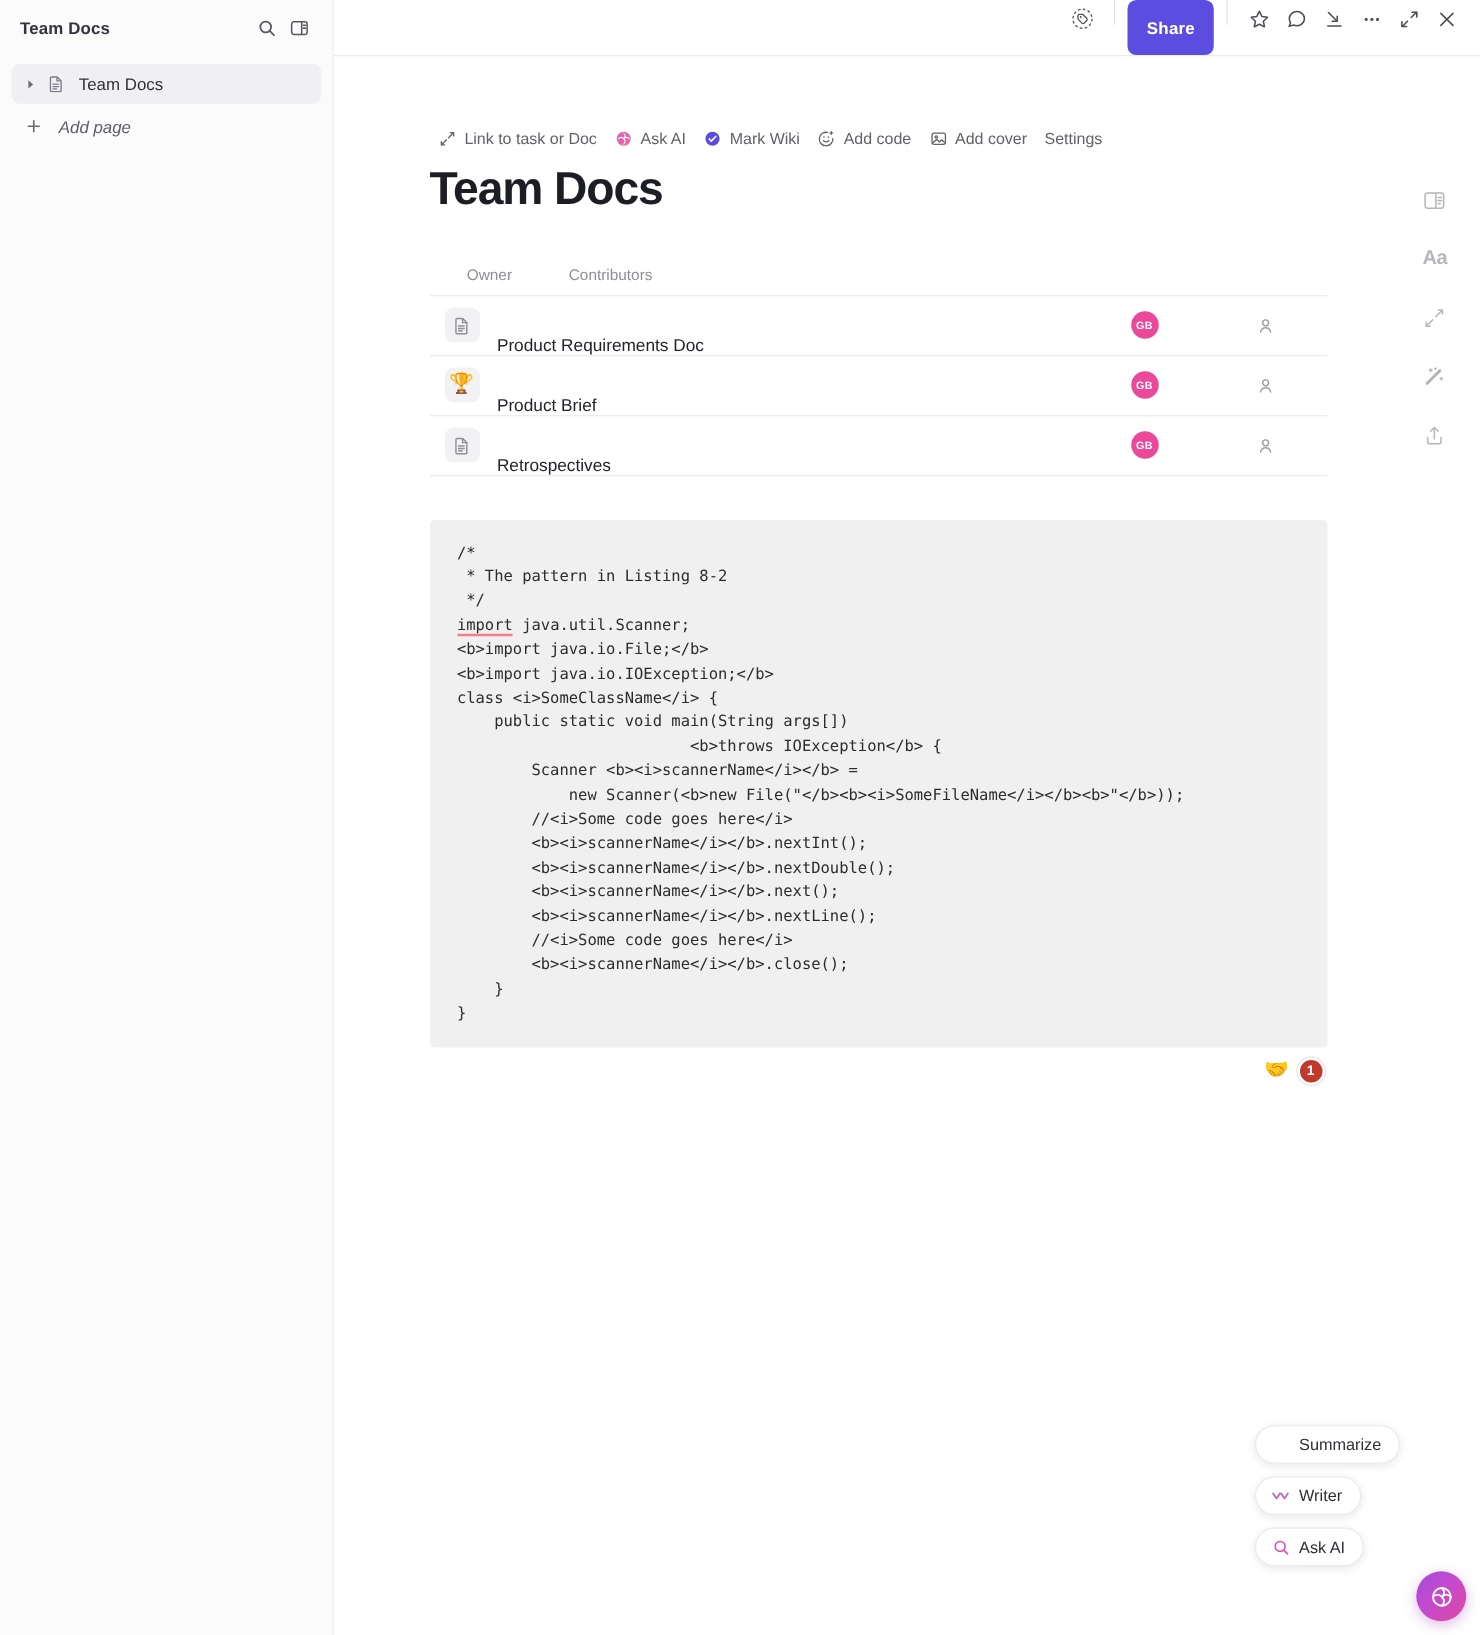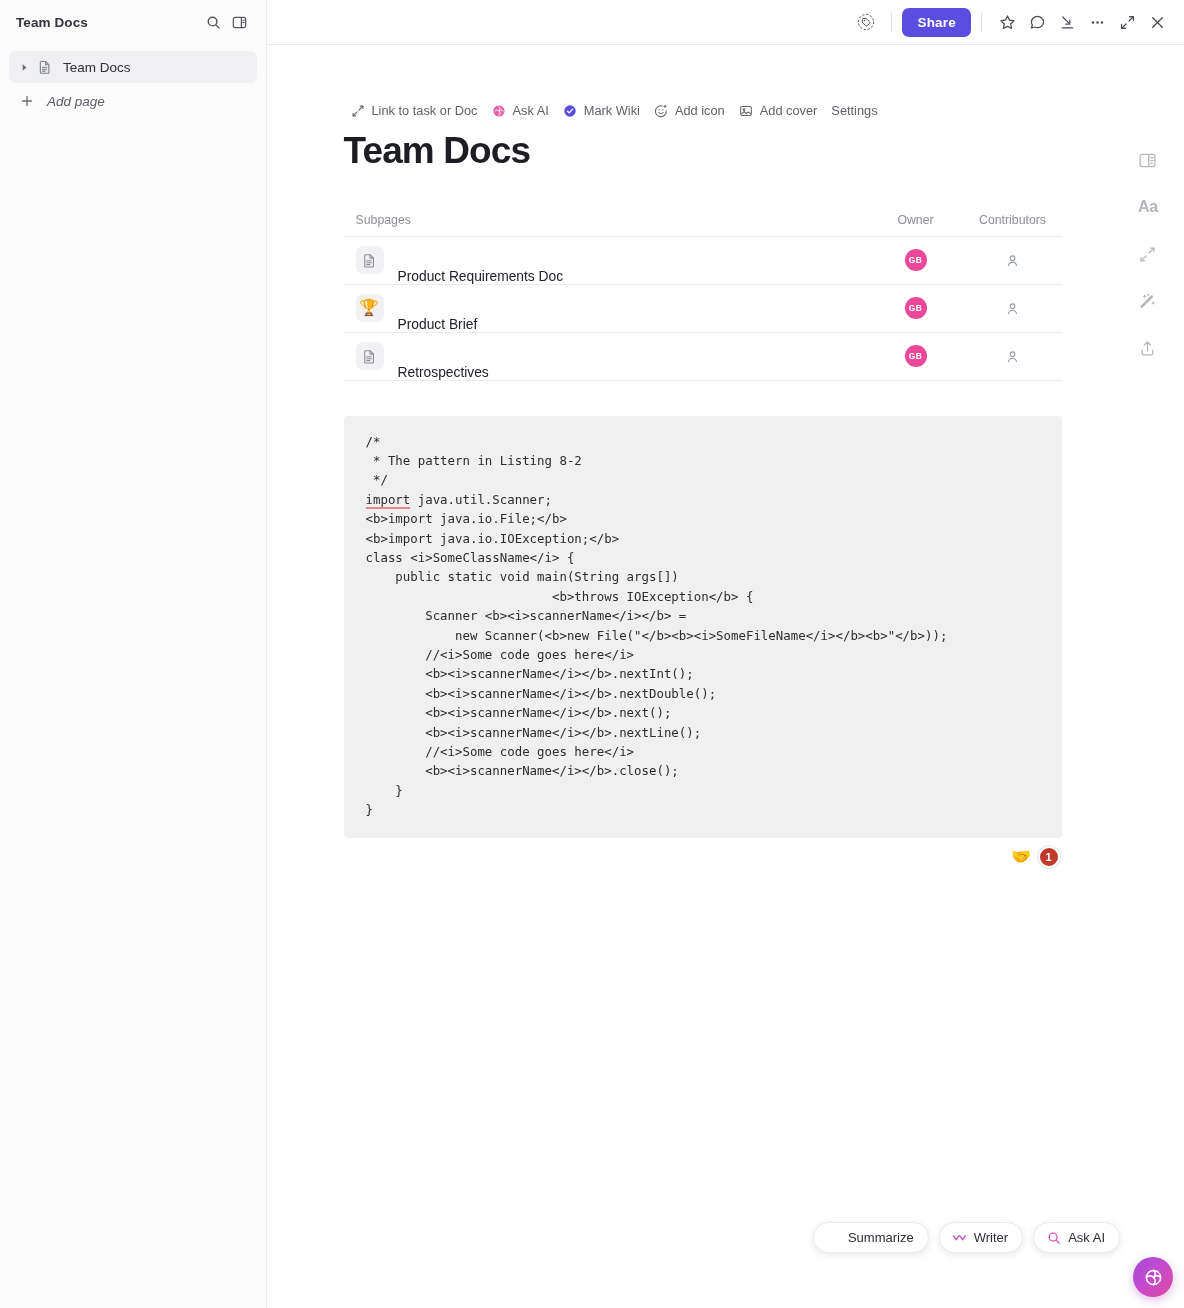--- a/index.html
+++ b/index.html
@@ -95,21 +95,20 @@
     height: 1308px;
     position: relative;
     background: #ffffff;
   }
 
   
   #topbar {
     height: 45px;
     border-bottom: 1px solid #ebebed;
     display: flex;
-    align-items: center;
     justify-content: flex-end;
     padding-right: 12px;
     gap: 0;
   }
   .tb-icon {
     width: 30px; height: 30px;
     display: flex; align-items: center; justify-content: center;
     border-radius: 6px;
     cursor: pointer;
     color: #4b4d55;
@@ -288,22 +287,22 @@
     cursor: pointer;
     border-radius: 6px;
   }
 
   
   #ai-pills {
     position: absolute;
     right: 64px;
     bottom: 55px;
     display: flex;
-    flex-direction: row;
-    align-items: center;
+    flex-direction: column;
+    align-items: flex-start;
     gap: 10px;
   }
   .ai-pill {
     display: flex;
     align-items: center;
     gap: 7px;
     background: #fff;
     border: 1px solid #ebebed;
     border-radius: 18px;
     padding: 7px 14px 7px 12px;
@@ -492,21 +491,21 @@
         <div class="doc-act">
           <span class="ico">
             <svg width="14" height="14" viewBox="0 0 16 16" fill="none" stroke="currentColor" stroke-width="1.2">
               <path d="M14 7.4a6.2 6.2 0 1 1-4.4-5.1"></path>
               <circle cx="5.9" cy="6.5" r="0.75" fill="currentColor" stroke="none"></circle>
               <circle cx="9.9" cy="6.5" r="0.75" fill="currentColor" stroke="none"></circle>
               <path d="M5.5 9.7a3.1 3.1 0 0 0 4.9 0" stroke-linecap="round"></path>
               <path d="M12.6 1.4v2.6M11.3 2.7h2.6" stroke-linecap="round" stroke-width="1.1"></path>
             </svg>
           </span>
-          <span>Add icon</span>
+          <span>Add code</span>
         </div>
 
         <div class="doc-act">
           <span class="ico">
             <svg width="14" height="14" viewBox="0 0 16 16" fill="none" stroke="currentColor" stroke-width="1.2">
               <rect x="1.9" y="2.9" width="12.2" height="10.2" rx="1.8"></rect>
               <circle cx="5.7" cy="6.4" r="1.05"></circle>
               <path d="M2.6 11.6 6 8.6l2.6 2.2 2.1-1.7 2.7 2.3"></path>
             </svg>
           </span>
@@ -515,21 +514,20 @@
 
         <div class="doc-act">
           <span>Settings</span>
         </div>
       </div>
 
       <h1 id="page-title">Team Docs</h1>
 
       <div id="subpages-table">
         <div class="sp-head">
-          <div class="col-name">Subpages</div>
           <div class="col-owner">Owner</div>
           <div class="col-contrib">Contributors</div>
         </div>
 
         <div class="sp-row">
           <div class="col-name">
             <span class="sp-icon-box">
               <svg width="15" height="15" viewBox="0 0 16 16" fill="none" stroke="currentColor" stroke-width="1.2">
                 <path d="M3.8 1.9h4.9l3.5 3.4v8.8a.85.85 0 0 1-.85.85H3.8a.85.85 0 0 1-.85-.85V2.75A.85.85 0 0 1 3.8 1.9z"></path>
                 <path d="M8.6 2v3.4h3.4"></path>

